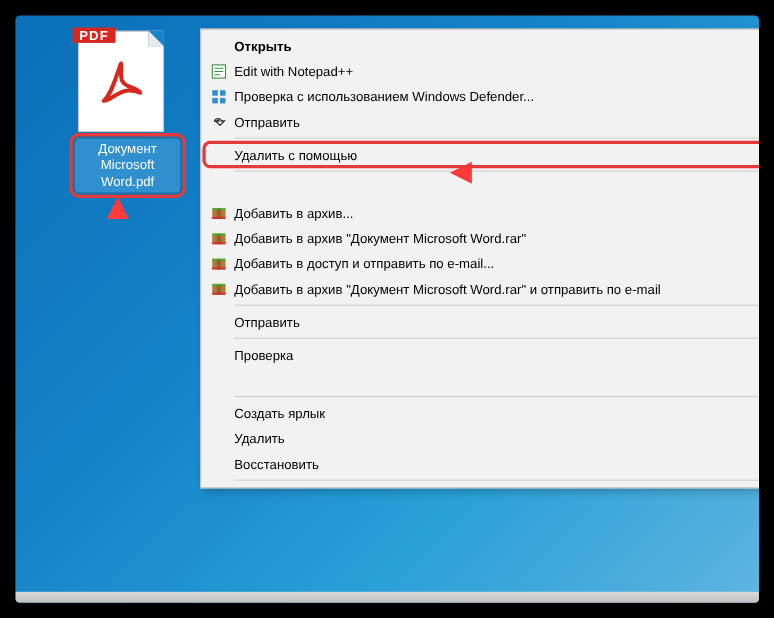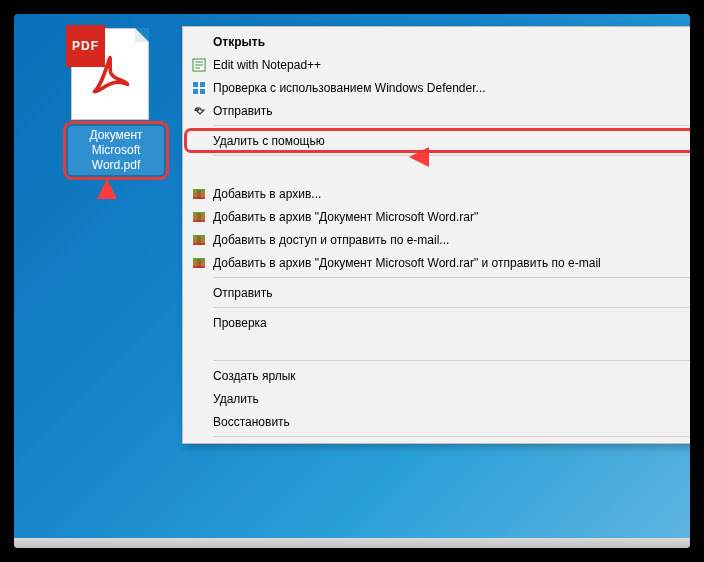--- a/index.html
+++ b/index.html
@@ -59,21 +59,21 @@
   border-left: 14px solid #eaeaea;
 }
 .pdf-badge {
   position: absolute;
   left: -6px;
   top: -4px;
   background: #d6281f;
   color: #fff;
   font-weight: bold;
   font-size: 12px;
-  padding: 14px 6px;
+  padding: 0 6px;
   letter-spacing: 1px;
 }
 .adobe-logo {
   position: absolute;
   left: 50%;
   top: 52%;
   transform: translate(-50%, -50%);
   width: 46px;
   height: 46px;
 }

